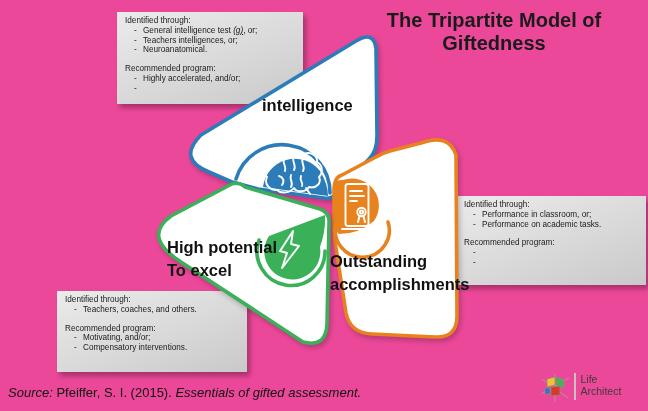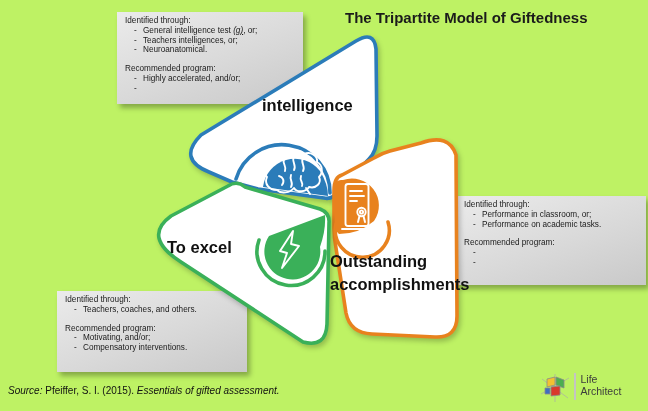--- a/index.html
+++ b/index.html
@@ -1,16 +1,16 @@
 <!DOCTYPE html>
 <html style="--blue: #2b7cb9; --orange: #e8821e; --green: #3ab059;"><head>
 <meta charset="utf-8">
 <style>
   html,body{margin:0;padding:0;background:#fff;}
-  .slide{position:relative;width:648px;height:411px;background:#bef264;overflow:hidden;
+  .slide{position:relative;width:648px;height:411px;background:#ec4899;overflow:hidden;
          font-family:"Liberation Sans", sans-serif;}
   :root{--blue:#2b7cb9;--orange:#e8821e;--green:#3ab059;}
 
   
   .callout{position:absolute;background:linear-gradient(160deg,#ebebeb 0%,#d9d9d9 55%,#c9c9c9 100%);
            box-shadow:3px 4px 5px rgba(0,0,0,.30);
            font-size:8.2px;line-height:9.8px;color:#1a1a1a;padding:4px 6px 4px 8px;box-sizing:border-box;}
   .callout .blk{margin-bottom:9px;}
   .callout .blk:last-child{margin-bottom:0;}
   .bullet{display:flex;}
@@ -21,28 +21,28 @@
   
   svg.diagram{position:absolute;left:0;top:0;}
   .bigshape{fill:#ffffff;stroke-width:3.6;stroke-linejoin:round;
             filter:drop-shadow(2px 3px 2.5px rgba(0,0,0,.22));}
   .arch{fill:none;stroke-width:3.6;stroke-linecap:round;}
   .s-blue{stroke:var(--blue);}  .f-blue{fill:var(--blue);}
   .s-orange{stroke:var(--orange);} .f-orange{fill:var(--orange);}
   .s-green{stroke:var(--green);}  .f-green{fill:var(--green);}
   .icon{fill:none;stroke:#ffffff;stroke-width:1.9;stroke-linecap:round;stroke-linejoin:round;}
 
-  .page-title{position:absolute;left:345px;top:9px;width:298px;text-align:left;
-              font-size:15px;font-weight:700;color:#1b1b1b;}
+  .page-title{position:absolute;left:345px;top:9px;width:298px;text-align:center;
+              font-size:20px;font-weight:700;color:#1b1b1b;}
   .node-label{position:absolute;font-weight:700;font-size:16.5px;line-height:23px;color:#111;}
   #lbl-intel{left:262px;top:94px;}
   #lbl-potential{left:167px;top:236px;}
   #lbl-accomp{left:330px;top:250px;}
 
-  .source-line{position:absolute;left:8px;top:385px;font-size:10px;color:#111;}
+  .source-line{position:absolute;left:8px;top:385px;font-size:13px;color:#111;}
   .it{font-style:italic;}
 
   .logo{position:absolute;left:540px;top:373px;display:flex;align-items:flex-start;}
   .logo .bar{width:1.5px;height:27px;background:#c4c4c4;margin:0 5px 0 4px;}
   .logo .ltext{font-size:10.5px;line-height:12px;color:#3c3c3c;}
 </style>
 </head>
 <body>
 
 <div class="slide">
@@ -165,20 +165,21 @@
       <path d="M 293,231 L 280,251 L 287,253 L 282,268 L 299,246 L 291,244 Z"></path>
     </g>
   </svg>
 
   <div class="page-title">The Tripartite Model of Giftedness</div>
 
   <div class="node-label" id="lbl-intel">
     <div>intelligence</div>
   </div>
   <div class="node-label" id="lbl-potential">
+    <div>High potential</div>
     <div>To excel</div>
   </div>
   <div class="node-label" id="lbl-accomp">
     <div>Outstanding</div>
     <div>accomplishments</div>
   </div>
 
   <div class="source-line">
     <span class="it">Source:</span><span> Pfeiffer, S. I. (2015). </span><span class="it">Essentials of gifted assessment.</span>
   </div>

